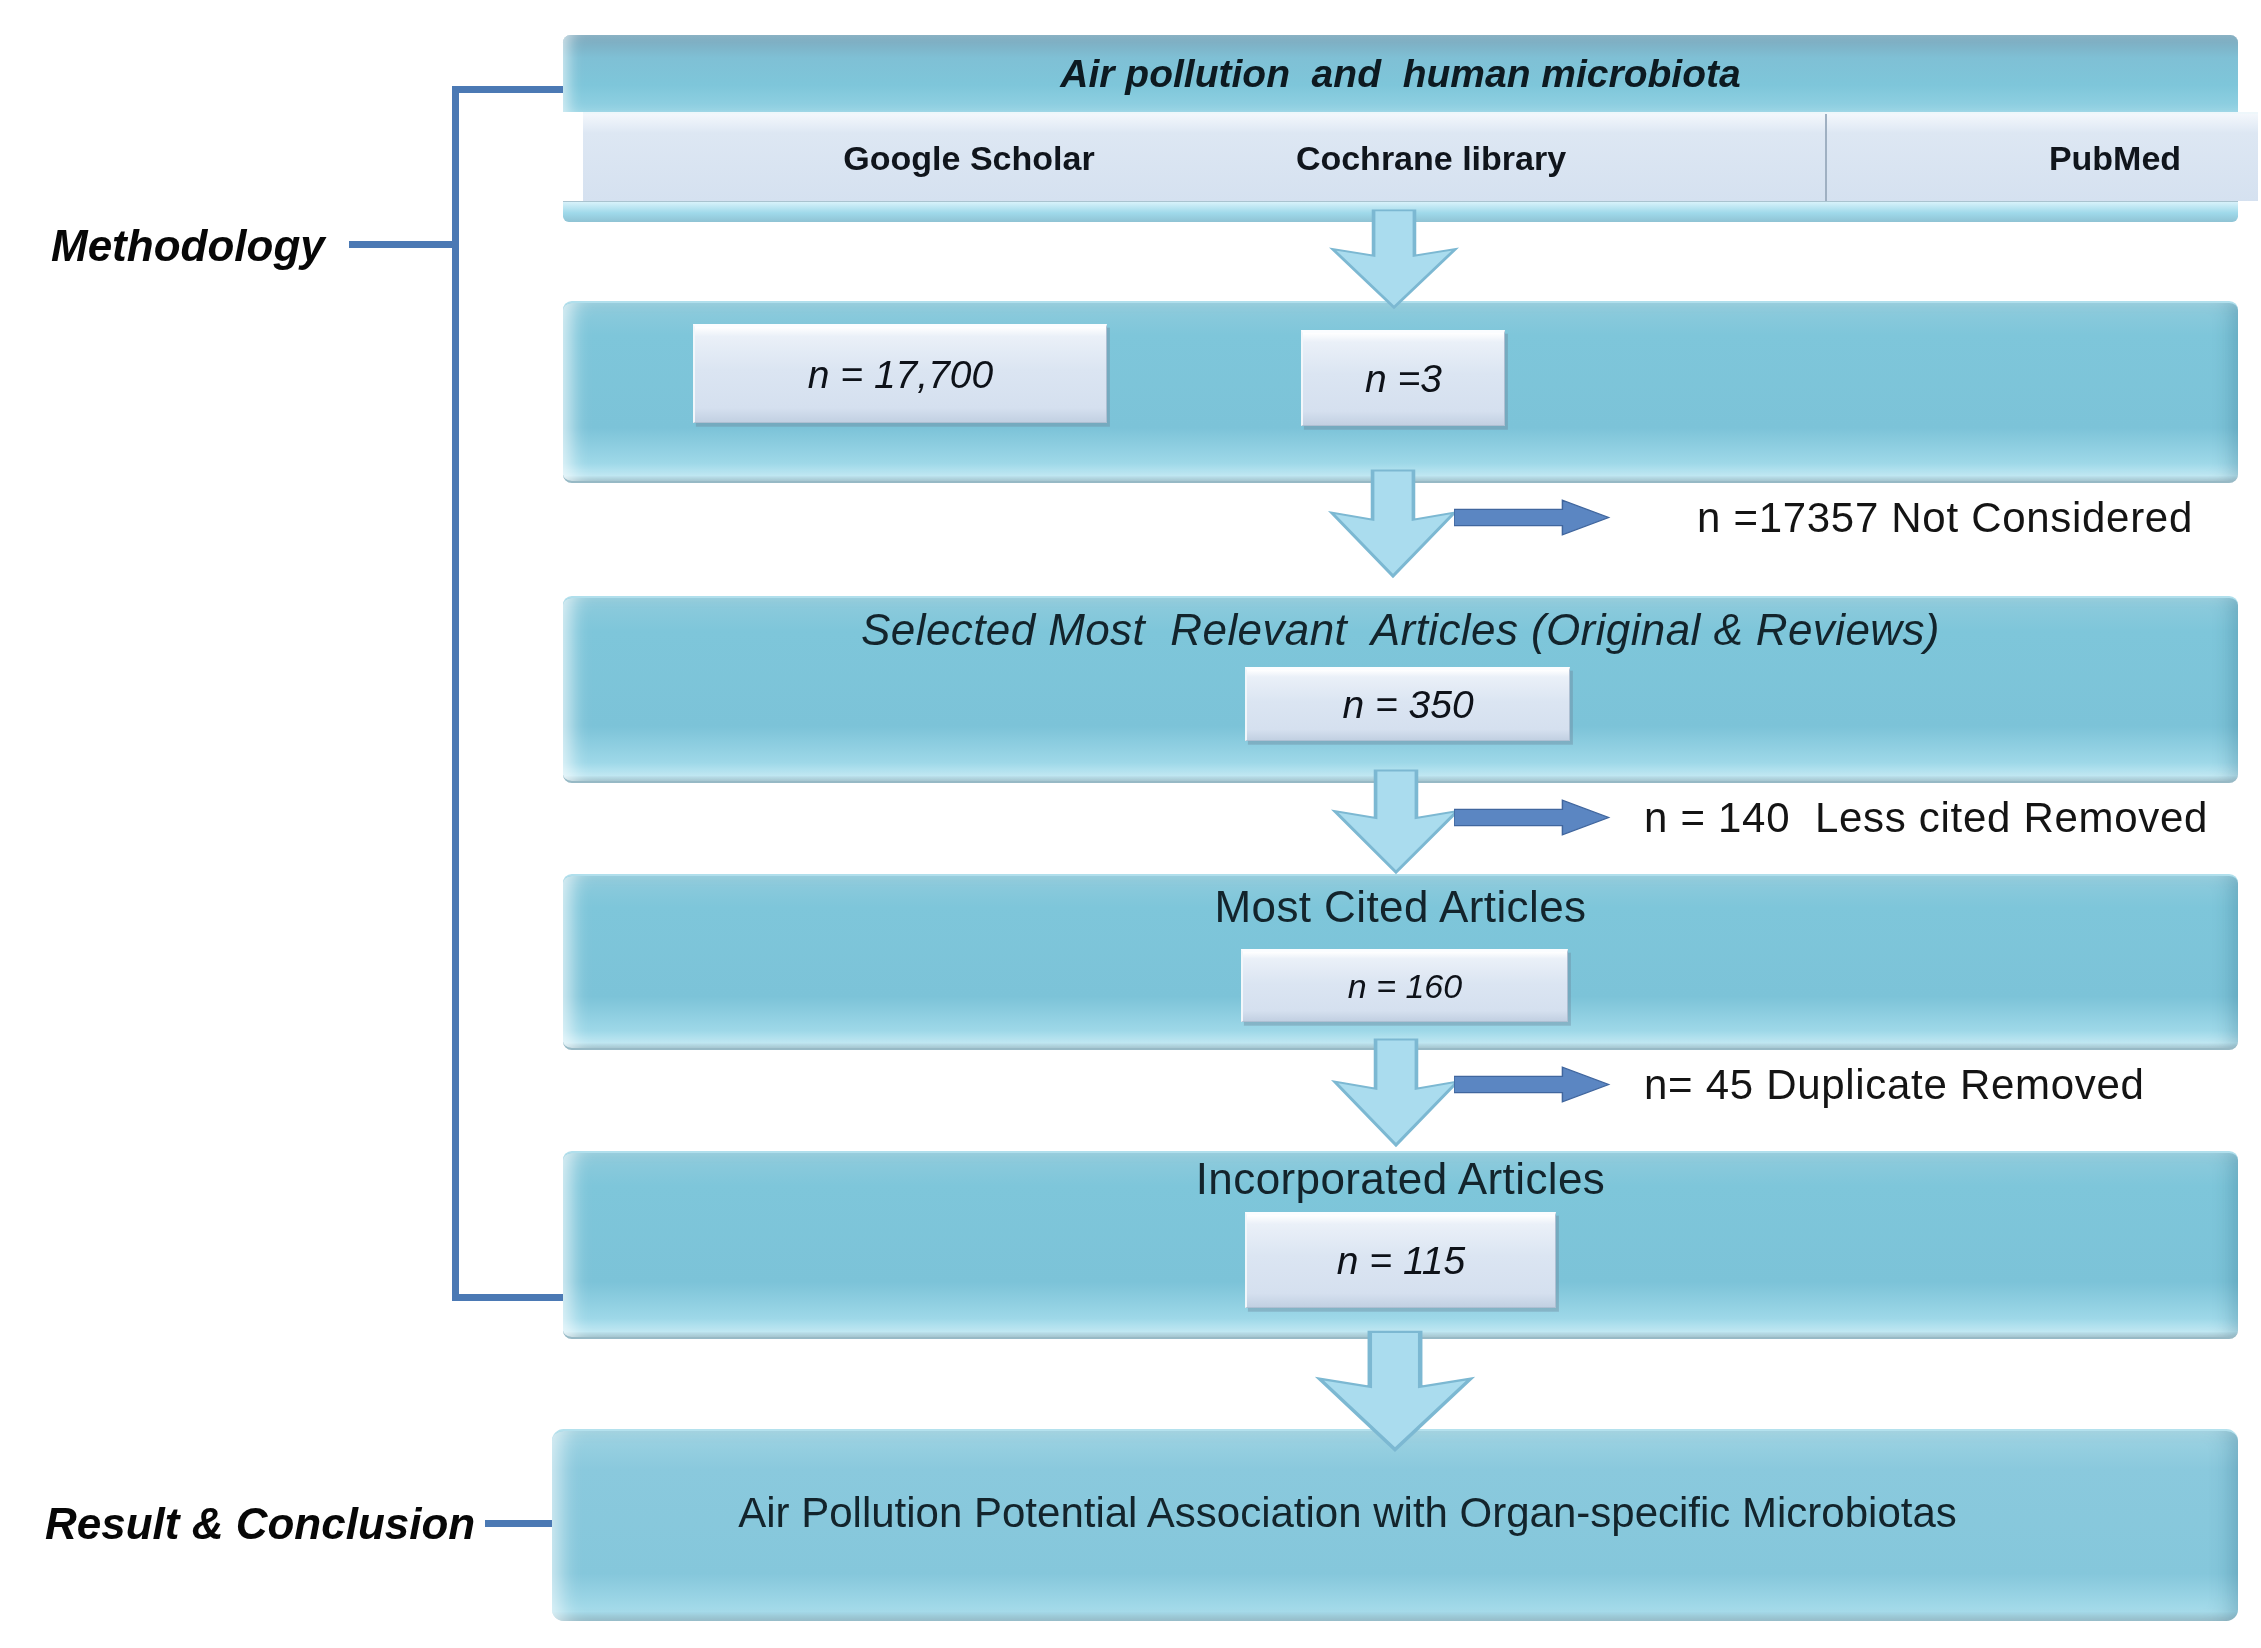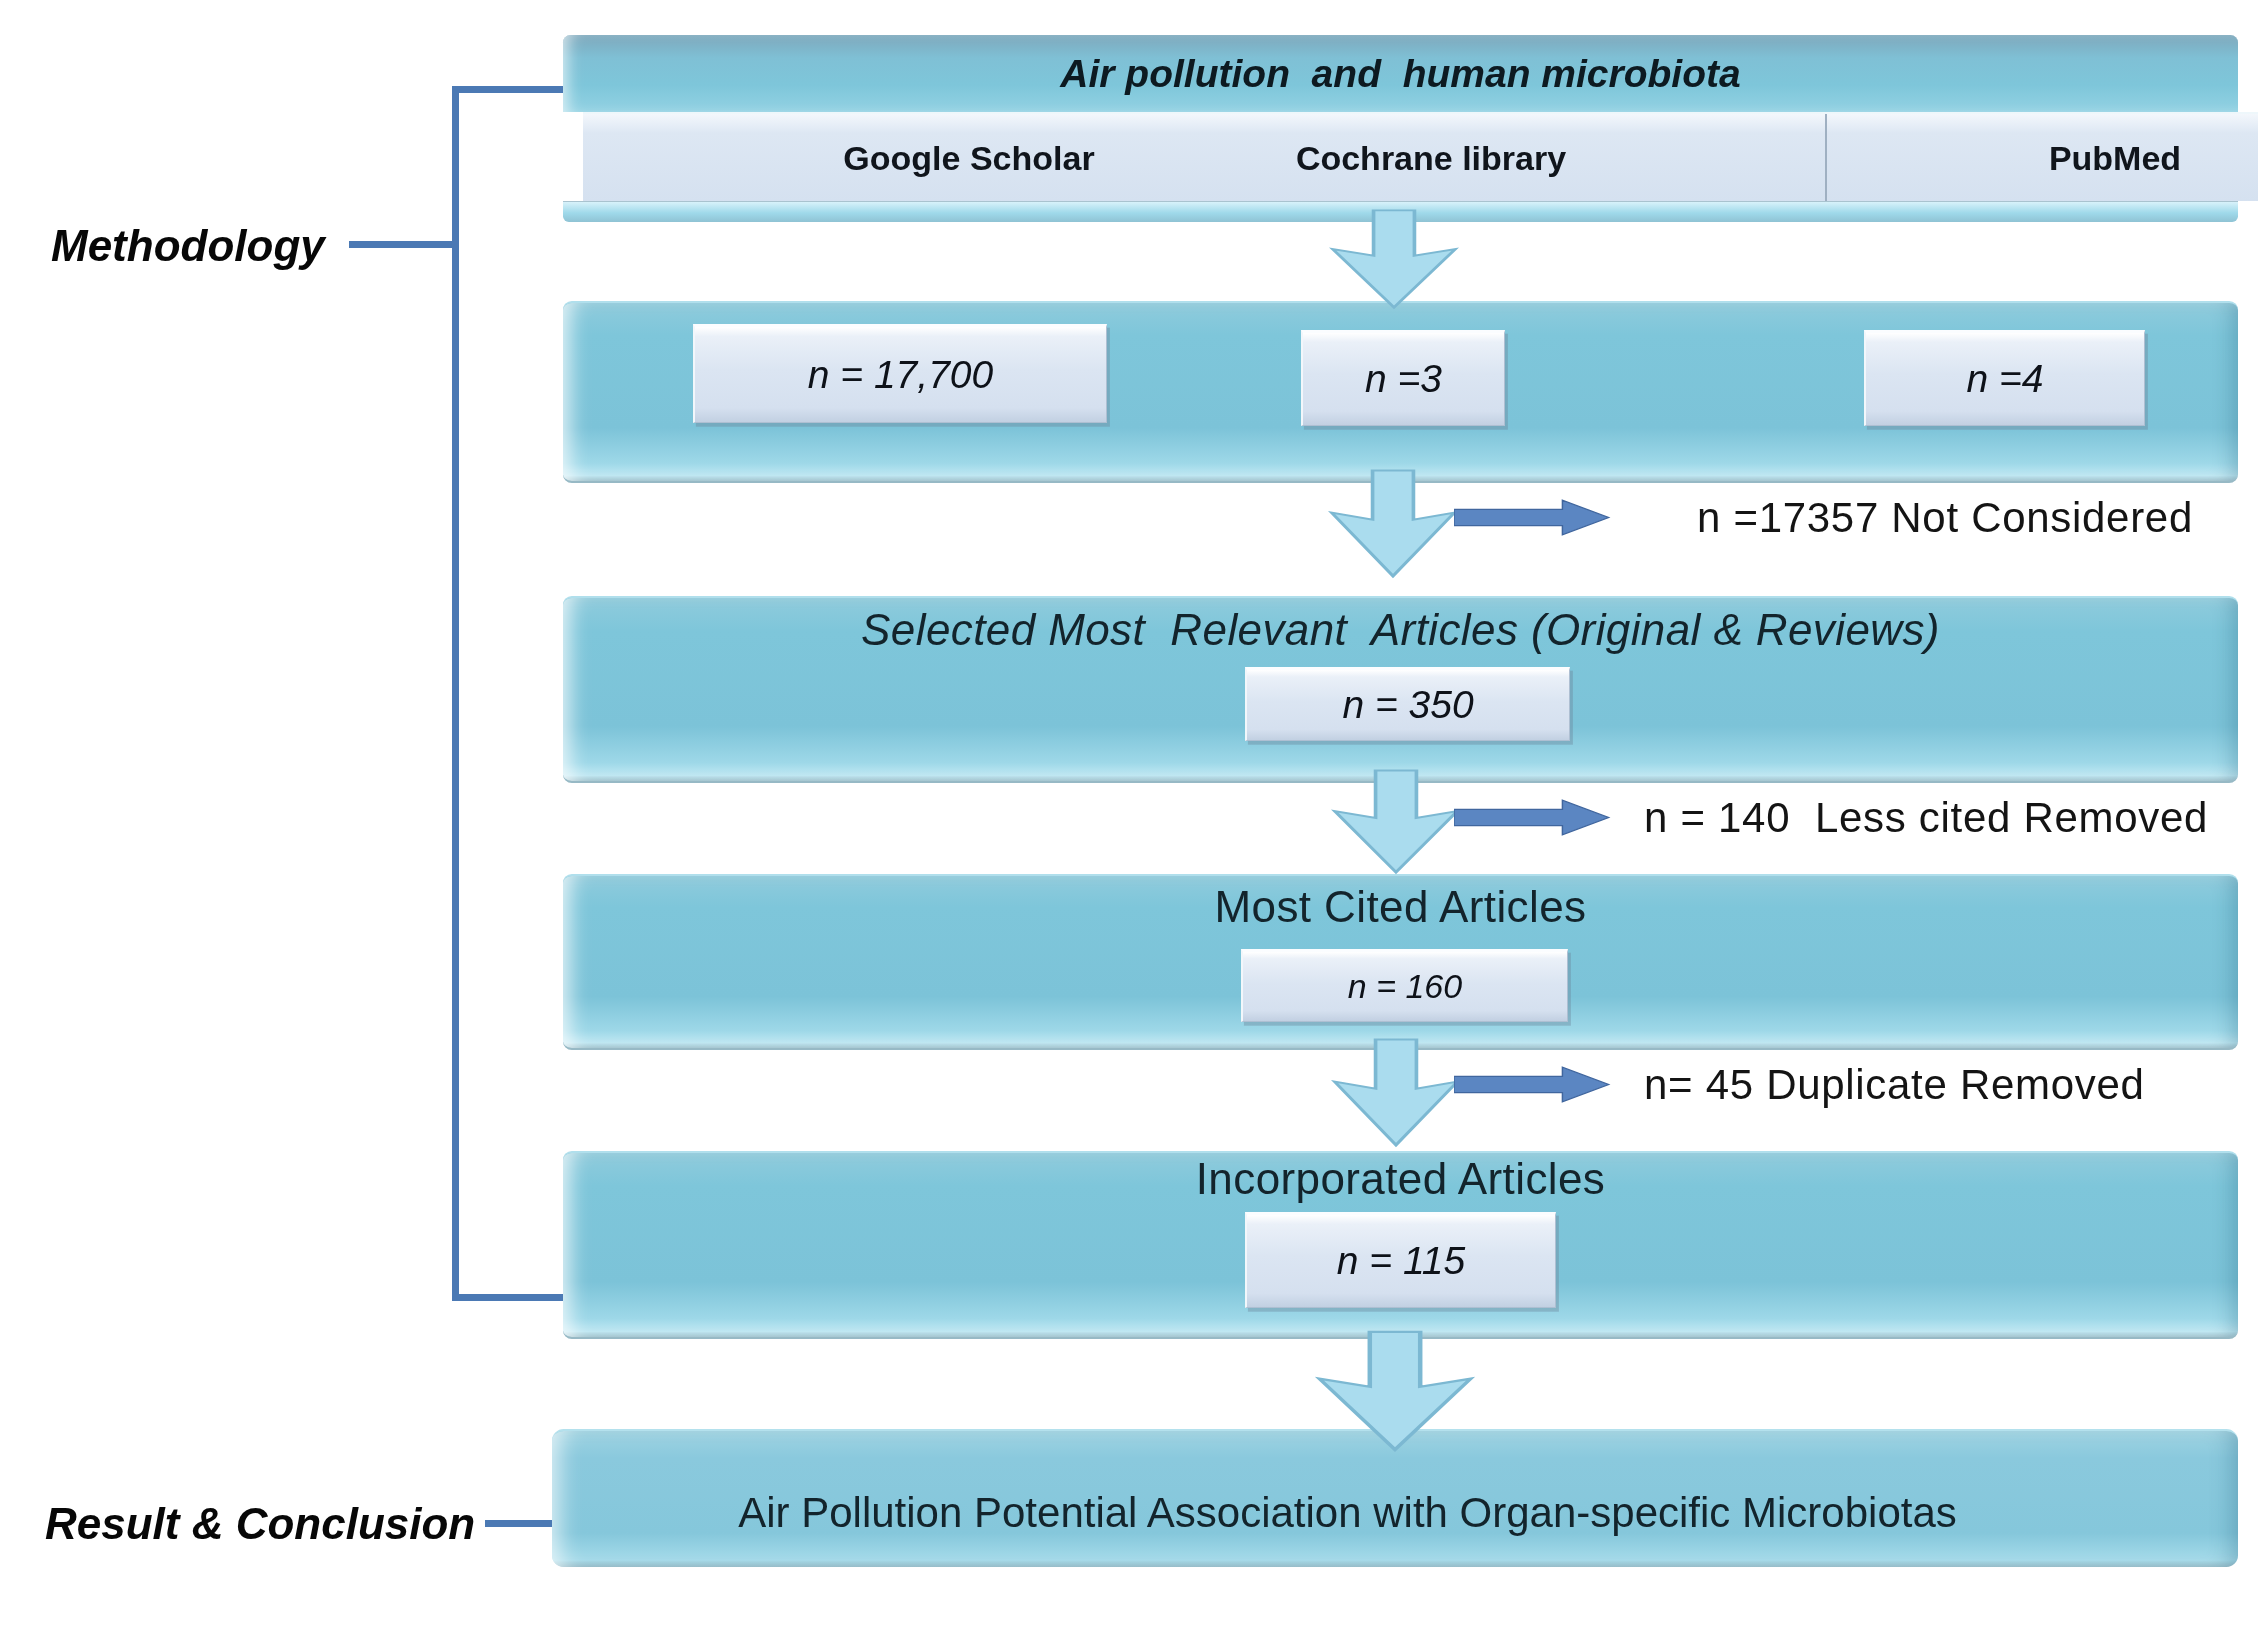--- a/index.html
+++ b/index.html
@@ -52,21 +52,21 @@
     position:absolute;display:flex;align-items:center;justify-content:center;z-index:7;
     background:linear-gradient(180deg,#ffffff 0%,#eaf0f8 10%,#dbe5f2 45%,#d5e0ef 85%,#c2d0e2 100%);
     border:1.5px solid #aebfd2;border-top:3.7px solid #fbfdff;border-left:2.9px solid #f2f7fb;
     box-shadow:2.9px 3.7px 0 rgba(105,130,150,.38);
     font-size:39px;color:#0e1219;white-space:pre;font-style:italic;
   }
   .chip.small{font-size:34px;}
 
   
   .result-box{
-    position:absolute;left:552px;top:1429px;width:1686px;height:138px;z-index:2;
+    position:absolute;left:552px;top:1429px;width:1686px;height:192px;z-index:2;
     border-radius:11.7px;
     background:linear-gradient(180deg,#9ed3e2 0%,#8ac9dd 20%,#85c7db 75%,#a5dbea 95%,#8fb9c6 100%);
     border-top:2.2px solid #b4e1ed;
     box-shadow:inset 17.5px 0 22px -10.2px rgba(255,255,255,.7), inset -17.5px 0 22px -11.7px rgba(25,85,115,.3);
     display:flex;justify-content:center;align-items:flex-start;
     padding-top:54px;padding-right:95px;box-sizing:border-box;
   }
   .result-text{font-size:42px;line-height:56px;color:#13242c;}
 
   
@@ -106,23 +106,20 @@
     </div>
     <div class="title-bevel"></div>
   </div>
 
   <div class="band" style="top:301px;height:178px"></div>
   <div class="chip" style="left:693px;top:324px;width:411px;height:95px">
     <span>n = 17,700</span>
   </div>
   <div class="chip" style="left:1301px;top:330px;width:201px;height:92px">
     <span>n =3</span>
-  </div>
-  <div class="chip" style="left:1864px;top:330px;width:278px;height:92px">
-    <span>n =4</span>
   </div>
 
   <div class="band" style="top:596px;height:183px"></div>
   <div class="band-title pre" style="top:604px">Selected Most  Relevant  Articles (Original &amp; Reviews)</div>
   <div class="chip" style="left:1245px;top:667px;width:322px;height:70px">
     <span>n = 350</span>
   </div>
 
   <div class="band" style="top:874px;height:172px"></div>
   <div class="band-title" style="top:881px">Most Cited Articles</div>

